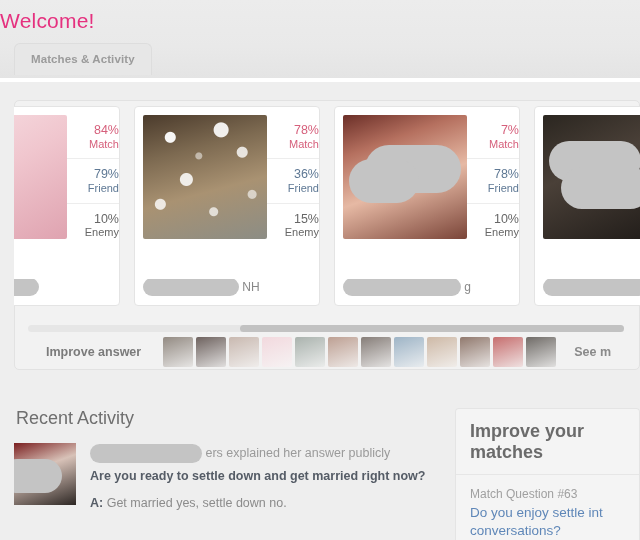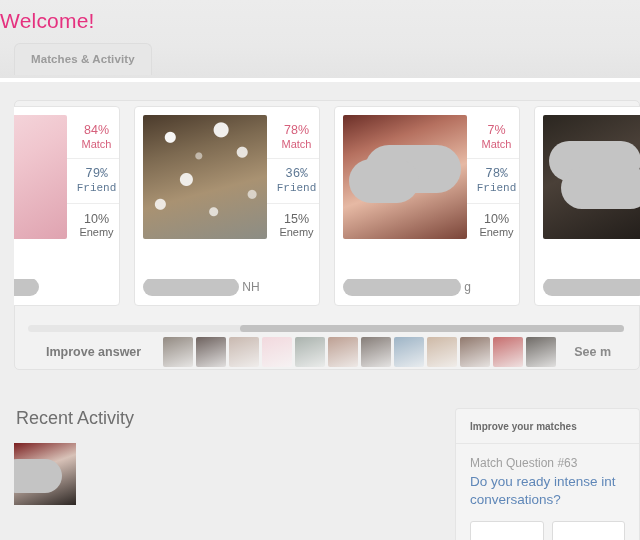--- a/index.html
+++ b/index.html
@@ -72,30 +72,30 @@
     border-radius: 2px;
     position: relative; overflow: hidden;
     background: #cfc9bd;
   }
   .card-stats {
     flex: 1; display: flex; flex-direction: column;
     margin-top: 8px;
   }
   .stat {
     flex: 1; display: flex; flex-direction: column;
-    align-items: center; justify-content: center;
+    align-items: flex-end; justify-content: center;
     border-bottom: 1px solid #ededed;
     line-height: 1.15;
     padding-left: 7px;
   }
   .stat:last-child { border-bottom: none; }
   .stat .pct { font-size: 12.5px; }
   .stat .lbl { font-size: 11px; }
   .stat.match .pct, .stat.match .lbl { color: #d6607c; }
-  .stat.friend .pct, .stat.friend .lbl { color: #5e7894; font-family: Liberation Mono, monospace; }
+  .stat.friend .pct, .stat.friend .lbl { color: #5e7894; }
   .stat.enemy .pct, .stat.enemy .lbl { color: #666666; }
 
   .card-meta {
     position: absolute; left: 8px; bottom: 8px; right: 8px;
     font-size: 12px; color: #888888;
     white-space: nowrap; overflow: hidden;
   }
   .redact {
     display: inline-block; background: #c4c4c4;
     border-radius: 12px; vertical-align: middle;
@@ -180,21 +180,21 @@
   }
   .act-a b { color: #555c66; }
 
   .sidebar {
     position: absolute; left: 455px; top: 408px; width: 185px; bottom: 0;
     background: #f4f4f4; border: 1px solid #e4e4e4; border-bottom: none;
     border-radius: 4px 4px 0 0;
   }
   .sb-header {
     padding: 12px 14px 11px 14px;
-    font-size: 10px; font-weight: bold; color: #6b6b6b;
+    font-size: 18px; font-weight: bold; color: #6b6b6b;
     border-bottom: 1px solid #e6e6e6;
   }
   .sb-body { padding: 12px 14px 0 14px; }
   .sb-qnum { font-size: 12px; color: #a0a0a0; margin-bottom: 3px; }
   .sb-qtext { font-size: 13.5px; color: #5f87b8; line-height: 18px; }
   .sb-answers { display: flex; gap: 8px; margin-top: 12px; }
   .sb-answer {
     flex: 1; height: 24px;
     background: #ffffff; border: 1px solid #dcdcdc; border-radius: 3px;
   }
@@ -330,28 +330,39 @@
       </div>
     <span class="see-more">See m</span>
   </div>
 
   <div class="activity-col">
     <div class="activity-title">Recent Activity</div>
     <div class="activity-item">
       <div class="activity-avatar">
         <span class="blob" style="left:-14px;top:16px;width:62px;height:34px"></span>
       </div>
+      <div class="activity-text">
+        <div class="act-line1">
+          <span class="redact"></span>
+          <span>ers explained her answer publicly</span>
+        </div>
+        <div class="act-q">Are you ready to settle down and get married right now?</div>
+        <div class="act-a">
+          <b>A:</b>
+          <span>Get married yes, settle down no.</span>
+        </div>
+      </div>
     </div>
   </div>
 
   <div class="sidebar">
     <div class="sb-header">Improve your matches</div>
     <div class="sb-body">
       <div class="sb-qnum">Match Question #63</div>
-      <div class="sb-qtext">Do you ready intense int conversations?</div>
+      <div class="sb-qtext">Do you enjoy settle int conversations?</div>
       <div class="sb-answers">
         <div class="sb-answer"></div>
         <div class="sb-answer"></div>
       </div>
     </div>
   </div>
 
 </div>
 
 </body></html>

